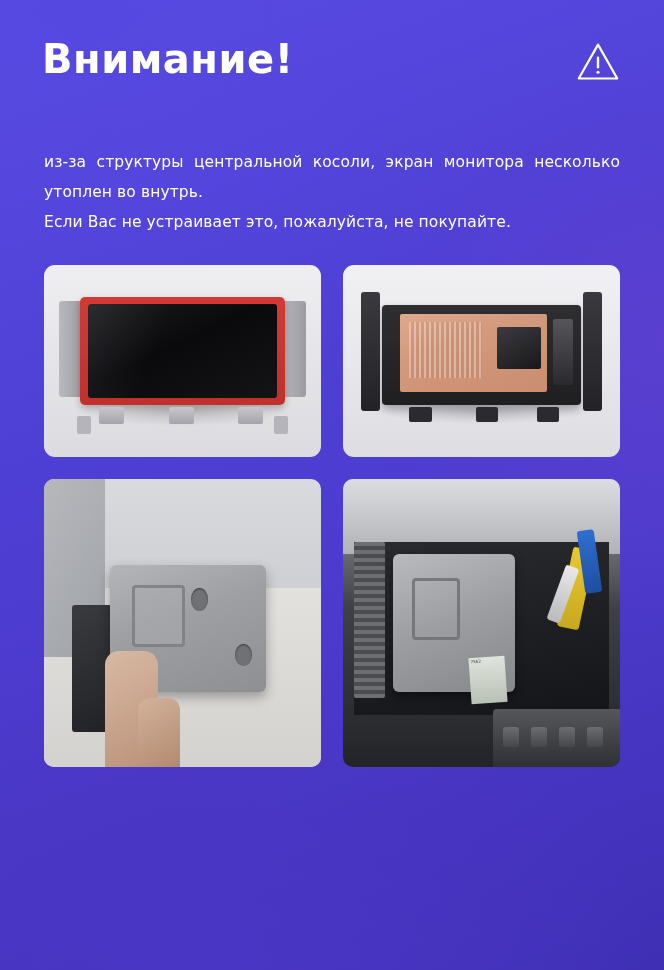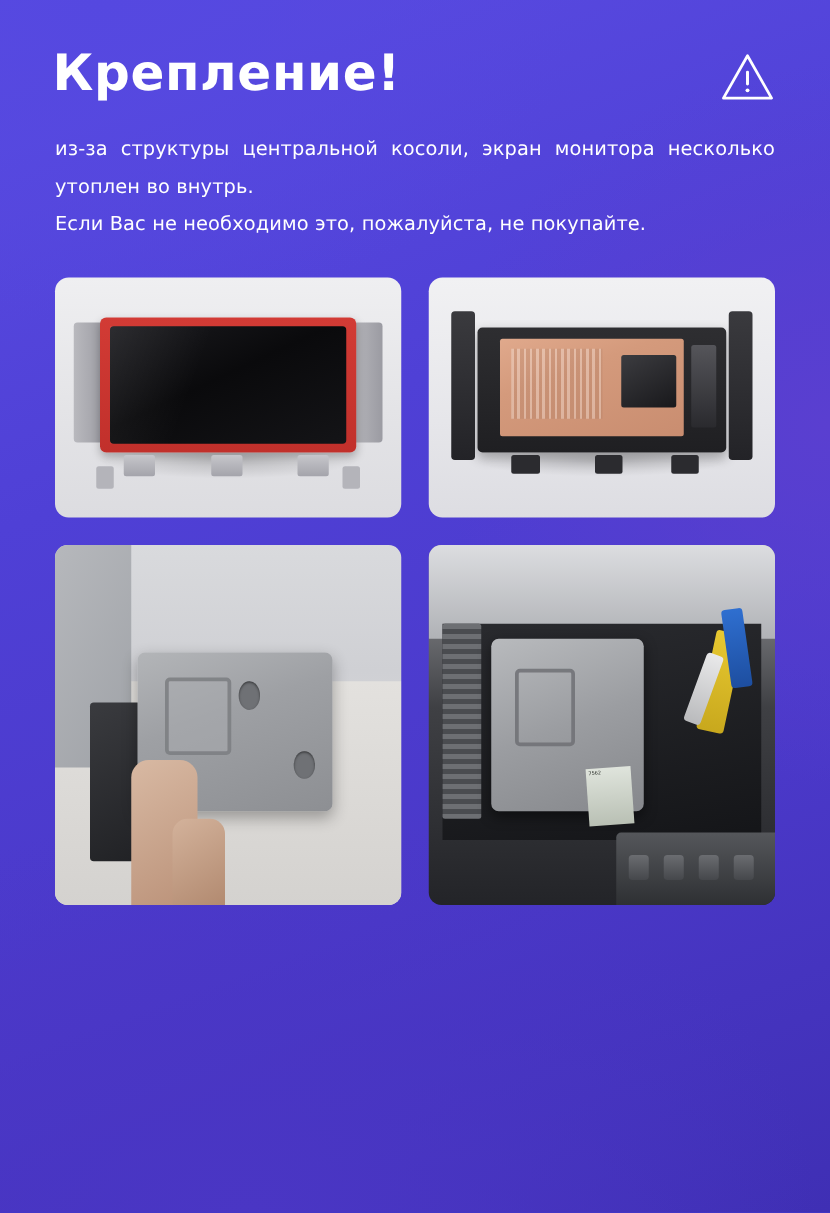--- a/index.html
+++ b/index.html
@@ -50,21 +50,21 @@
     margin-top: 6px;
     flex: 0 0 auto;
   }
   .para {
     color: #ffffff;
     font-size: 15.5px;
     line-height: 1.95;
     padding: 0 44px 0 44px;
     letter-spacing: 0.1px;
   }
-  .para.first { margin-top: 20px; }
+  .para.first { margin-top: 63px; }
   .para.second { margin-top: 34px; }
   .para p { margin: 0; }
   .para .justified {
     text-align: justify;
     text-align-last: left;
   }
 
   .gallery {
     display: flex;
     gap: 22px;
@@ -349,31 +349,31 @@
   .ph4 .btn3 { left: 52%; }
   .ph4 .btn4 { left: 74%; }
 </style>
 </head>
 <body>
 
 <div class="page">
   <div class="content">
 
     <div class="header">
-      <h1 class="title">Крепление!</h1>
+      <h1 class="title">Внимание!</h1>
       <svg class="warn-icon" viewBox="0 0 48 48">
         <path d="M24 5 L45 42 L3 42 Z" fill="none" stroke="#ffffff" stroke-width="2.4" stroke-linejoin="round"></path>
         <rect x="22.7" y="18" width="2.6" height="13" rx="1.3" fill="#ffffff"></rect>
         <circle cx="24" cy="35.2" r="1.7" fill="#ffffff"></circle>
       </svg>
     </div>
 
     <div class="para first">
       <p class="justified">из-за структуры центральной косоли, экран монитора несколько утоплен во внутрь.</p>
-      <p>Если Вас не необходимо это, пожалуйста, не покупайте.</p>
+      <p>Если Вас не устраивает это, пожалуйста, не покупайте.</p>
     </div>
 
     <div class="gallery first">
 
       <div class="photo ph1">
         <div class="shadow"></div>
         <div class="bezel-l"></div>
         <div class="bezel-r"></div>
         <div class="frame">
           <div class="screen"></div>

